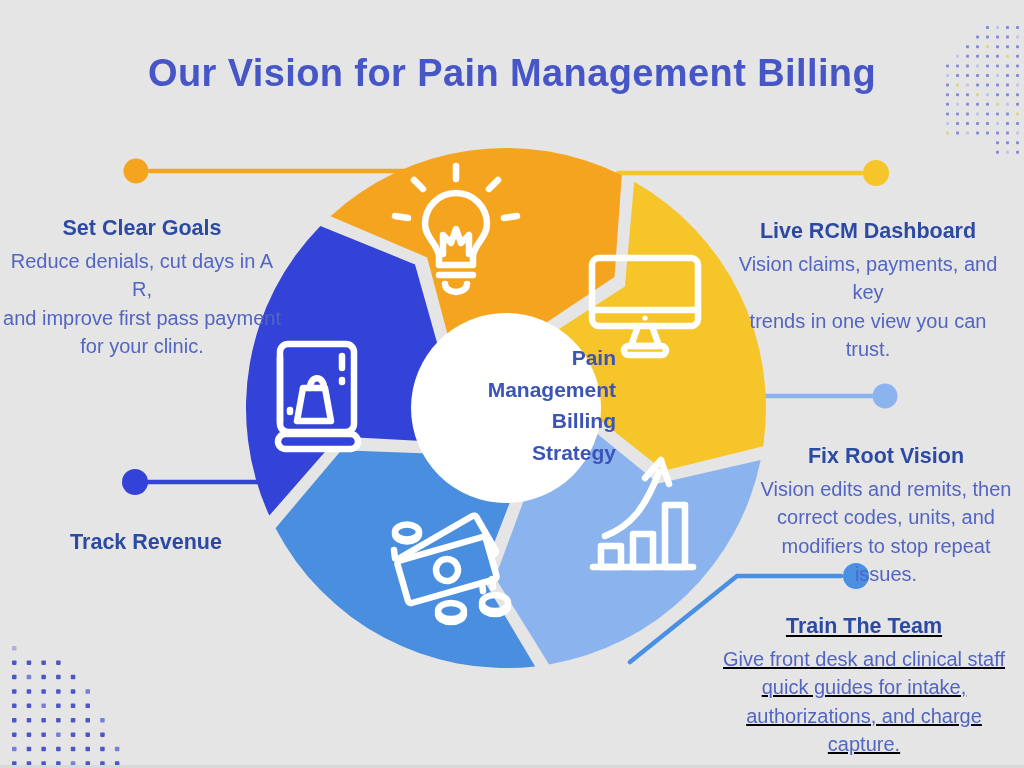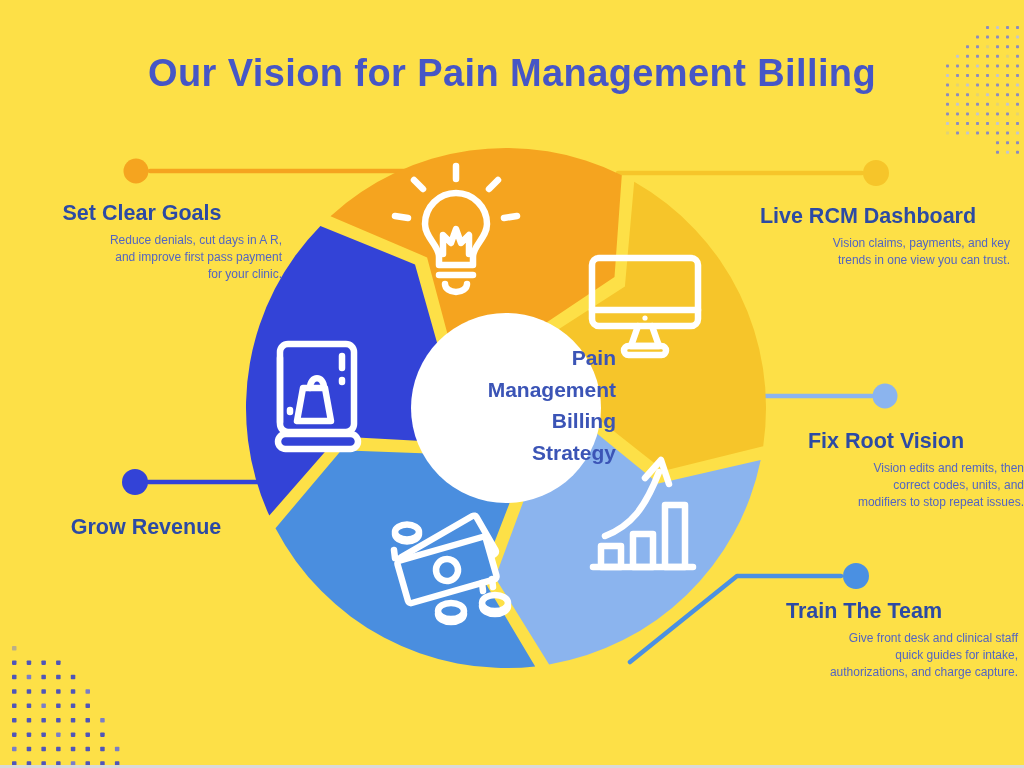--- a/index.html
+++ b/index.html
@@ -1,31 +1,31 @@
 <!DOCTYPE html>
 <html style="--c-title: #4656c6; --c-heading: #2c4aa4; --c-body: #5365c2; --c-center: #3b54b6;"><head>
 <meta charset="utf-8">
 <style>
   html,body{margin:0;padding:0;background:#fff;}
-  .canvas{position:relative;width:1024px;height:768px;overflow:hidden;background:#fde047;
+  .canvas{position:relative;width:1024px;height:768px;overflow:hidden;background:#e5e5e5;
           font-family:"Liberation Sans",sans-serif;}
   .title{position:absolute;top:52px;left:0;width:100%;text-align:center;margin:0;
          font-size:38px;font-weight:800;letter-spacing:.4px;color:var(--c-title,#4656c6);}
   svg.wheel{position:absolute;left:0;top:0;}
   #connectors line,#connectors polyline{fill:none;stroke-width:4.5px;stroke-linecap:round;stroke-linejoin:round;}
   .icon{fill:none;stroke:#fff;stroke-width:6.5px;stroke-linecap:round;stroke-linejoin:round;}
   .center-label{position:absolute;left:396px;top:342px;width:220px;text-align:right;
         font-size:21px;font-weight:bold;line-height:1.5;white-space:pre-line;color:var(--c-center,#3b54b6);}
   .section{position:absolute;text-align:center;}
-  .section h2{margin:1px 0 6px;font-size:21.5px;font-weight:bold;color:var(--c-heading,#2c4aa4);}
-  .section p{margin:0;font-size:12px;line-height:1.42;white-space:pre-line;color:var(--c-body,#5365c2);text-align:right;}
+  .section h2{margin:16px 0 6px;font-size:21.5px;font-weight:bold;color:var(--c-heading,#2c4aa4);}
+  .section p{margin:0;font-size:20px;line-height:1.42;white-space:pre-line;color:var(--c-body,#5365c2);}
   .sec-goals{left:2px;top:200px;width:280px;}
   .sec-dash{left:726px;top:203px;width:284px;}
   .sec-root{left:748px;top:428px;width:276px;}
-  .sec-train{left:710px;top:598px;width:308px;}
+  .sec-train{left:710px;top:598px;width:308px;text-decoration:underline;}
   .sec-grow{left:10px;top:514px;width:272px;}
   .sec-grow h2{margin-bottom:15px;}
   .bottom-border{position:absolute;left:0;bottom:0;width:100%;height:3px;background:#d9d9d9;}
 </style>
 </head>
 <body>
 
 <div class="canvas">
 
   <h1 class="title">Our Vision for Pain Management Billing</h1>
@@ -290,17 +290,17 @@
   </div>
 
   <div class="section sec-train">
     <h2>Train The Team</h2>
     <p>Give front desk and clinical staff
 quick guides for intake,
 authorizations, and charge capture.</p>
   </div>
 
   <div class="section sec-grow">
-    <h2>Grow Revenue</h2>
+    <h2>Track Revenue</h2>
   </div>
 
   <div class="bottom-border"></div>
 </div>
 
 </body></html>

